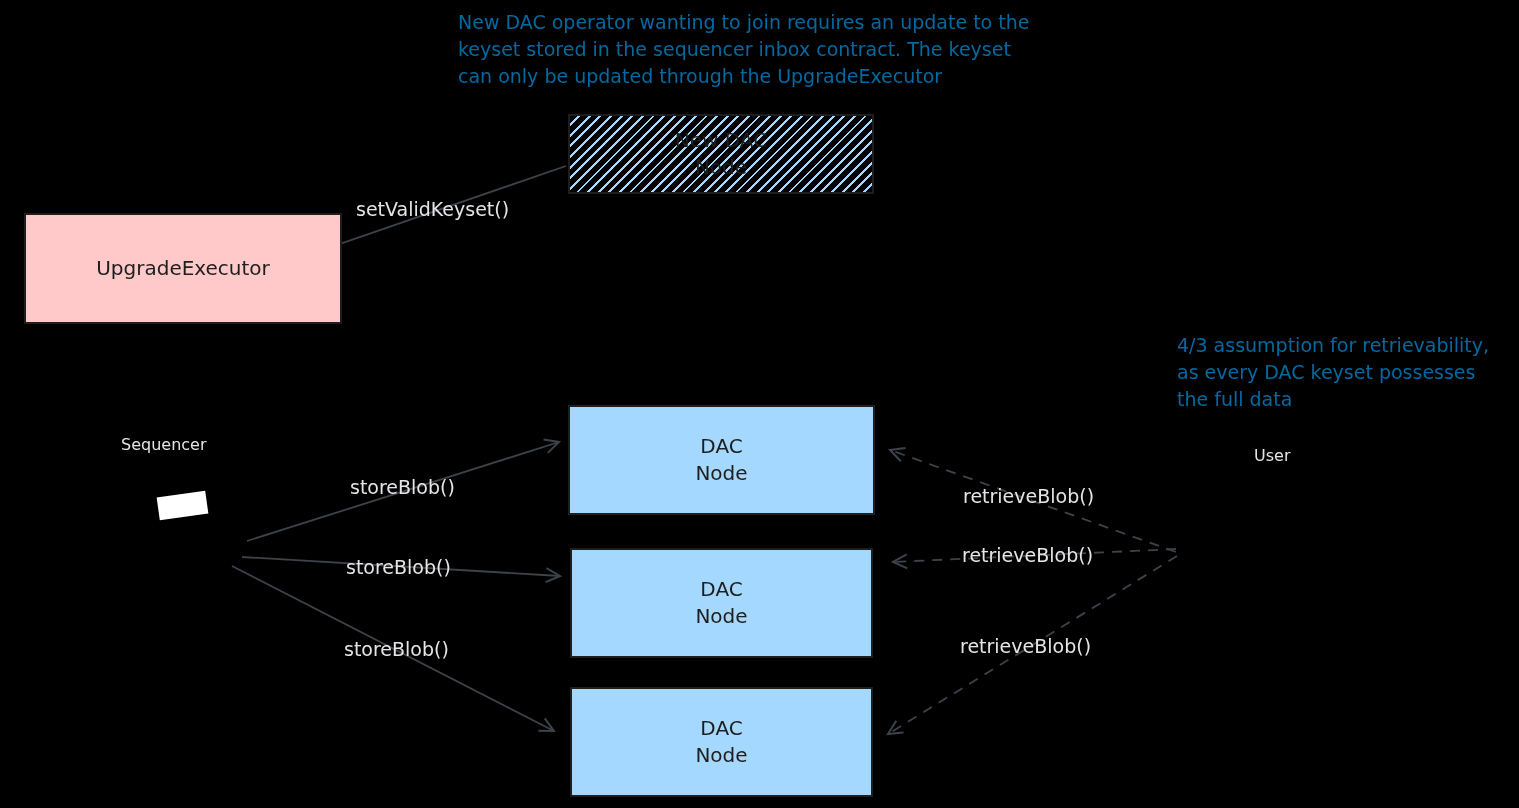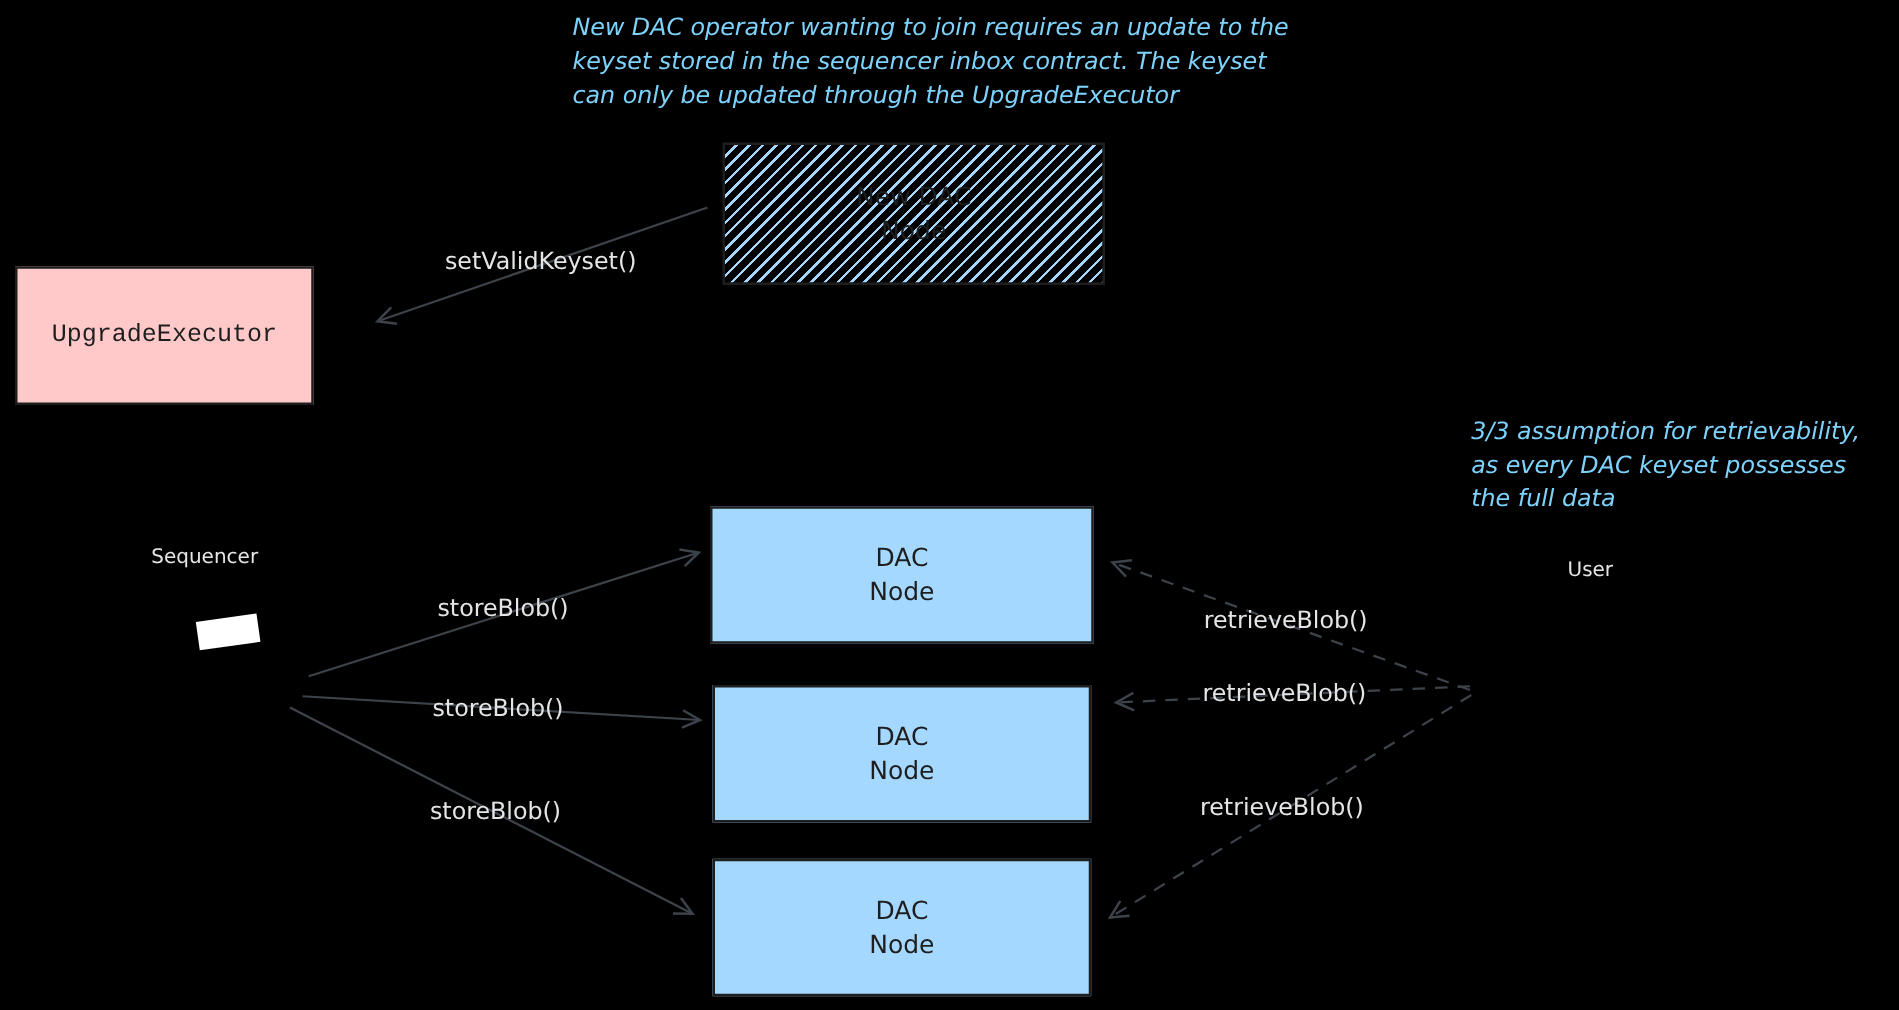--- a/index.html
+++ b/index.html
@@ -10,25 +10,24 @@
   }
   #canvas {
     position: relative;
     width: 1519px;
     height: 808px;
     background: #000000;
     overflow: hidden;
   }
   .note {
     position: absolute;
-    color: #7dd3fc;
+    color: #0369a1;
     font-size: 19px;
     line-height: 27px;
     white-space: nowrap;
-    font-style: italic;
   }
   .arrow-label {
     position: absolute;
     color: #e5e5e5;
     font-size: 19px;
     white-space: nowrap;
   }
   .shape {
     position: absolute;
     box-sizing: border-box;
@@ -44,22 +43,22 @@
   }
   .box-blue   { background: #a5d8ff; }
   .box-pink   { background: #ffc9c9; }
   .box-hatch  {
     background: repeating-linear-gradient(
       135deg,
       transparent 0px, transparent 5.5px,
       #a5d8ff 5.5px, #a5d8ff 7.5px
     );
   }
-  #hatch-box { left: 568px; top: 114px; width: 306px; height: 114px; margin-left: 10px; }
-  #upgrade-executor { left: 12px;  top: 213px; width: 239px; height: 111px; font-family: Liberation Mono, monospace; }
+  #hatch-box { left: 568px; top: 114px; width: 306px; height: 80px; }
+  #upgrade-executor { left: 24px;  top: 213px; width: 318px; height: 111px; }
   #dac-node-1 { left: 568px; top: 405px; width: 307px; height: 110px; }
   #dac-node-2 { left: 570px; top: 548px; width: 303px; height: 110px; }
   #dac-node-3 { left: 570px; top: 687px; width: 303px; height: 110px; }
   #sequencer-screen {
     position: absolute;
     left: 158px; top: 494px;
     width: 49px; height: 23px;
     background: #ffffff;
     transform: rotate(-8deg);
   }
@@ -126,21 +125,21 @@
   <div id="dac-node-3" class="shape box-blue">
     <div>DAC</div>
     <div>Node</div>
   </div>
 
   <div class="arrow-label" style="left:963px; top:485px;">retrieveBlob()</div>
   <div class="arrow-label" style="left:962px; top:544px;">retrieveBlob()</div>
   <div class="arrow-label" style="left:960px; top:635px;">retrieveBlob()</div>
 
   <div class="note" style="left:1177px; top:332px;">
-    <div>3/3 assumption for retrievability,</div>
+    <div>4/3 assumption for retrievability,</div>
     <div>as every DAC keyset possesses</div>
     <div>the full data</div>
   </div>
 
   <div class="arrow-label" style="left:1254px; top:446px; font-size:16px;">User</div>
 
 
 </div>
 
 </body></html>

